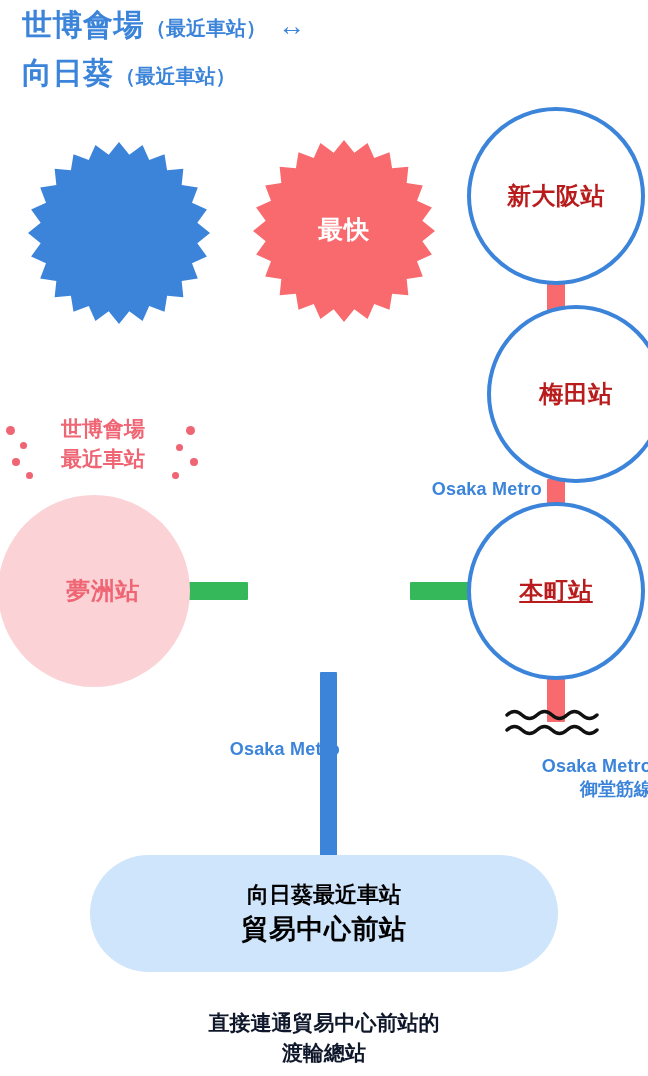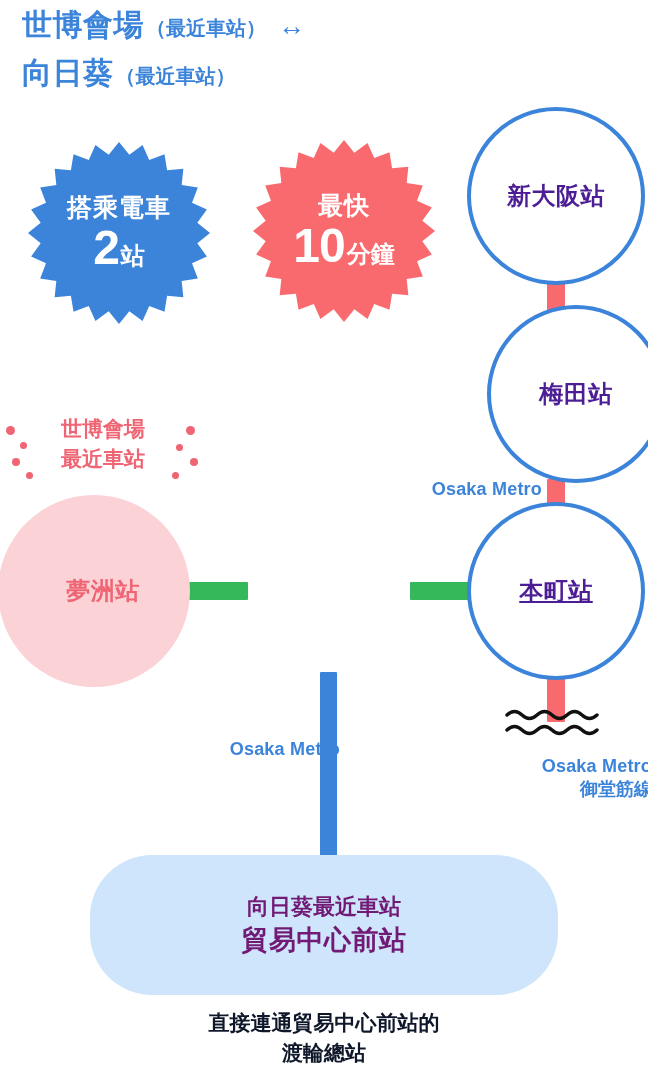--- a/index.html
+++ b/index.html
@@ -152,21 +152,21 @@
     border-radius: 50%;
     display: flex;
     align-items: center;
     justify-content: center;
     box-sizing: border-box;
     text-align: center;
   }
   .station.outline {
     background: #ffffff;
     border: 4px solid #3b84da;
-    color: #4c1d95;
+    color: #b91c1c;
   }
   .station.filled {
     background: #fbd3d7;
     border: none;
     color: #ef6574;
   }
   .station-label {
     font-size: 24px;
     font-weight: 700;
     letter-spacing: 0.5px;
@@ -209,28 +209,28 @@
     width: 106px;
     height: 34px;
   }
 
   
   .pill {
     position: absolute;
     left: 90px;
     top: 855px;
     width: 468px;
-    height: 140px;
+    height: 117px;
     background: #cfe5fb;
     border-radius: 62px;
     display: flex;
     flex-direction: column;
     align-items: center;
     justify-content: center;
-    color: #701a75;
+    color: #000000;
   }
   .pill-sub {
     font-size: 22px;
     font-weight: 700;
     line-height: 1.2;
     margin-bottom: 4px;
   }
   .pill-main {
     font-size: 27px;
     font-weight: 700;
@@ -265,39 +265,28 @@
     <div class="header-line l2">
       <span class="hl-main">向日葵</span>
       <span class="hl-sub">（最近車站）</span>
     </div>
   </div>
 
   <div class="badge" id="badge-blue" style="clip-path: none;">
     <svg width="182" height="182" viewBox="0 0 182 182">
       <polygon class="burst-blue" fill="#3b84da" points="91.00,0.00 101.31,12.68 114.55,3.10 121.23,18.01 136.50,12.19 139.09,28.33 155.35,26.65 153.67,42.91 169.81,45.50 163.99,60.77 178.90,67.45 169.32,80.69 182.00,91.00 169.32,101.31 178.90,114.55 163.99,121.23 169.81,136.50 153.67,139.09 155.35,155.35 139.09,153.67 136.50,169.81 121.23,163.99 114.55,178.90 101.31,169.32 91.00,182.00 80.69,169.32 67.45,178.90 60.77,163.99 45.50,169.81 42.91,153.67 26.65,155.35 28.33,139.09 12.19,136.50 18.01,121.23 3.10,114.55 12.68,101.31 0.00,91.00 12.68,80.69 3.10,67.45 18.01,60.77 12.19,45.50 28.33,42.91 26.65,26.65 42.91,28.33 45.50,12.19 60.77,18.01 67.45,3.10 80.69,12.68"></polygon>
     </svg>
-    <div class="badge-content">
-      <div class="badge-top">搭乘電車</div>
-      <div class="badge-bottom">
-        <span class="badge-num">2</span>
-        <span class="badge-unit">站</span>
-      </div>
-    </div>
   </div>
 
   <div class="badge" id="badge-red" style="clip-path: none;">
     <svg width="182" height="182" viewBox="0 0 182 182">
       <polygon class="burst-red" fill="#f96a6e" points="91.00,0.00 101.31,12.68 114.55,3.10 121.23,18.01 136.50,12.19 139.09,28.33 155.35,26.65 153.67,42.91 169.81,45.50 163.99,60.77 178.90,67.45 169.32,80.69 182.00,91.00 169.32,101.31 178.90,114.55 163.99,121.23 169.81,136.50 153.67,139.09 155.35,155.35 139.09,153.67 136.50,169.81 121.23,163.99 114.55,178.90 101.31,169.32 91.00,182.00 80.69,169.32 67.45,178.90 60.77,163.99 45.50,169.81 42.91,153.67 26.65,155.35 28.33,139.09 12.19,136.50 18.01,121.23 3.10,114.55 12.68,101.31 0.00,91.00 12.68,80.69 3.10,67.45 18.01,60.77 12.19,45.50 28.33,42.91 26.65,26.65 42.91,28.33 45.50,12.19 60.77,18.01 67.45,3.10 80.69,12.68"></polygon>
     </svg>
     <div class="badge-content">
       <div class="badge-top">最快</div>
-      <div class="badge-bottom">
-        <span class="badge-num">10</span>
-        <span class="badge-unit">分鐘</span>
-      </div>
     </div>
   </div>
 
   <div class="sparkle-label">
     <div class="txt">
       <div>世博會場</div>
       <div>最近車站</div>
     </div>
 
     <span class="dot" style="left:6px;  top:12px;  width:9px;  height:9px;"></span>

